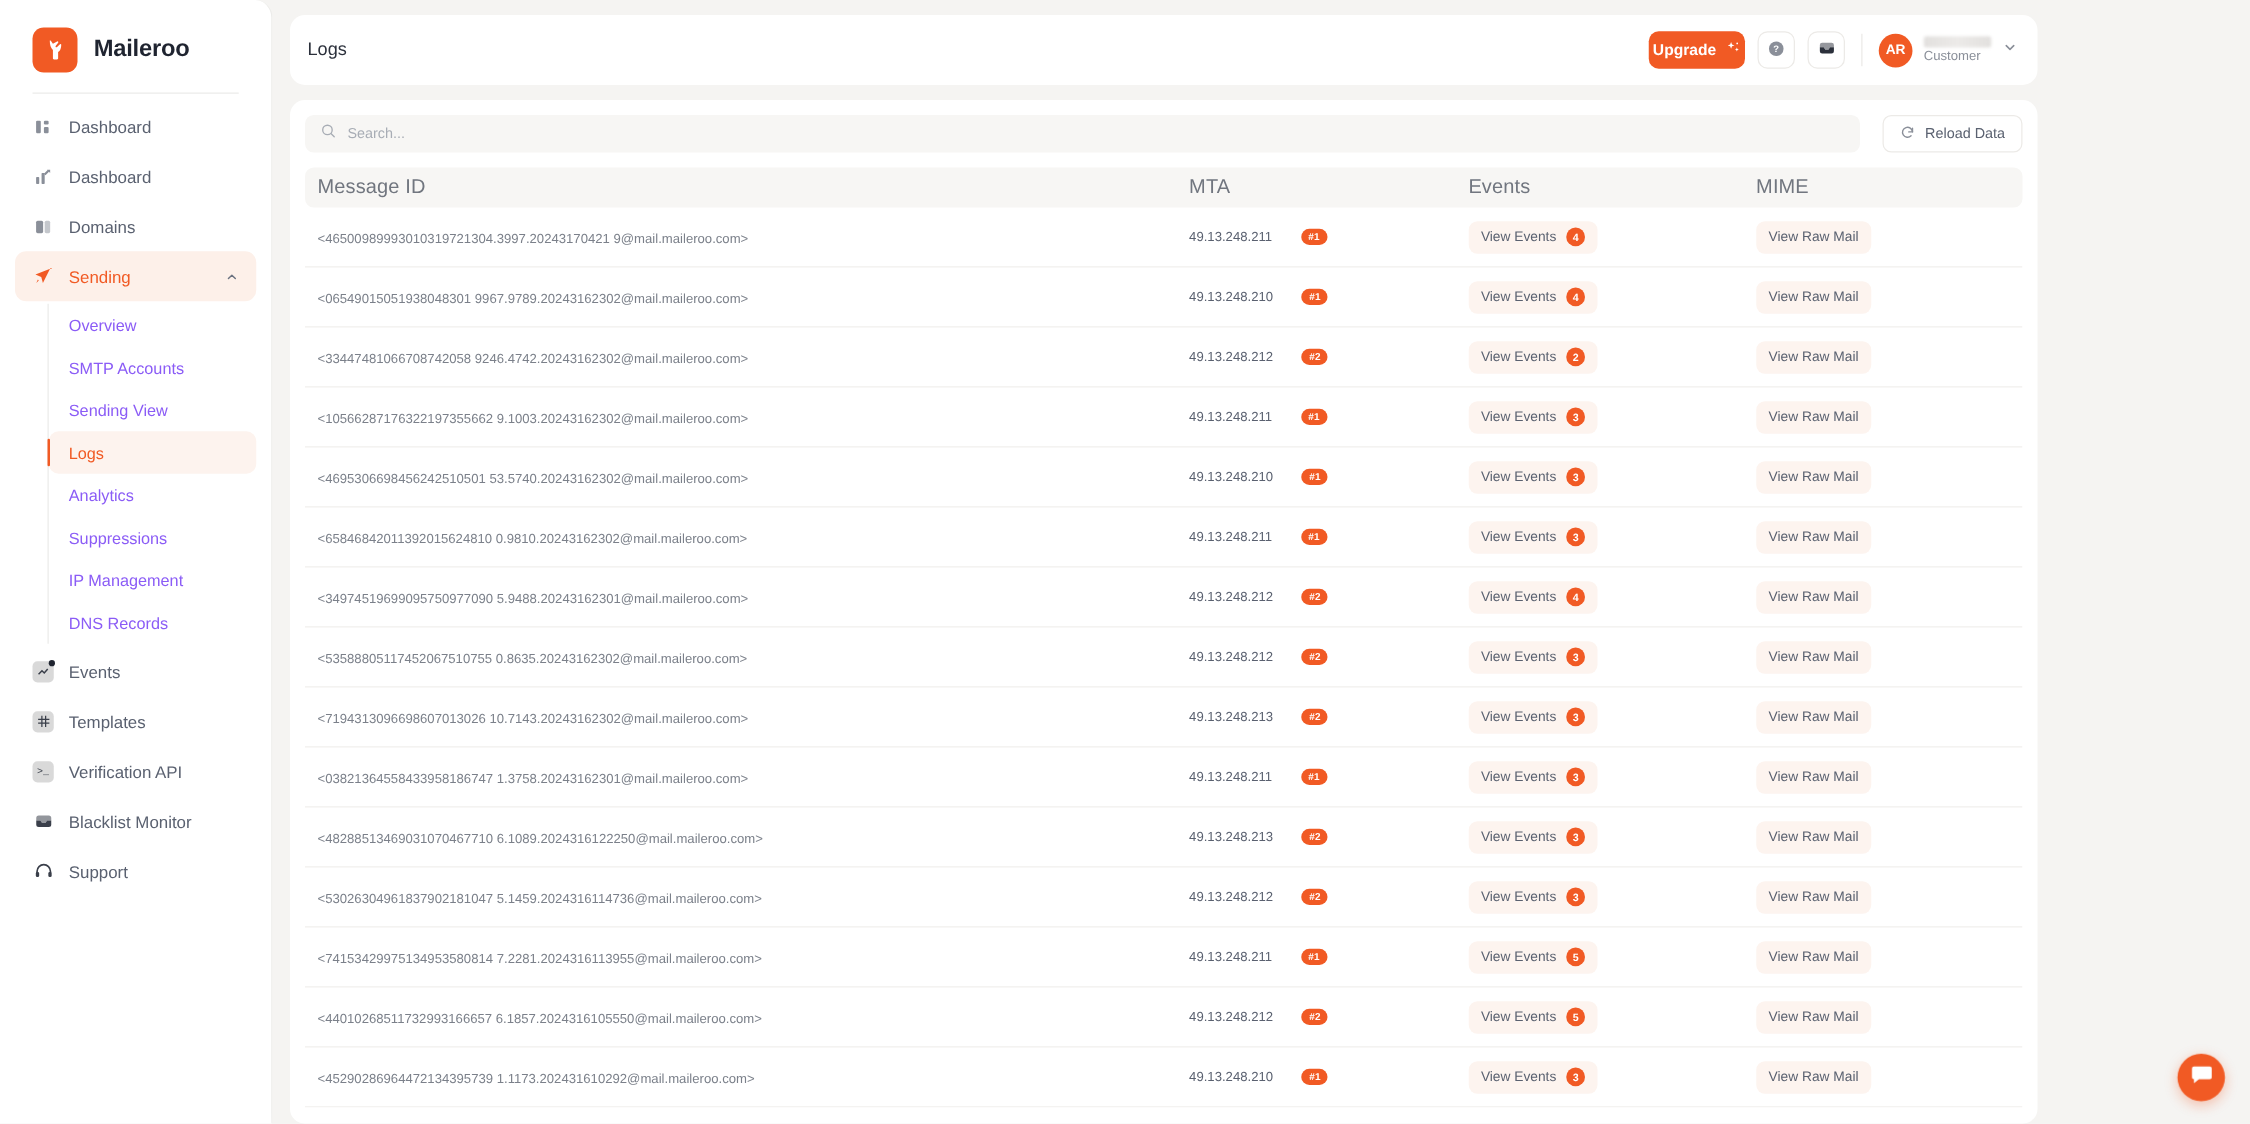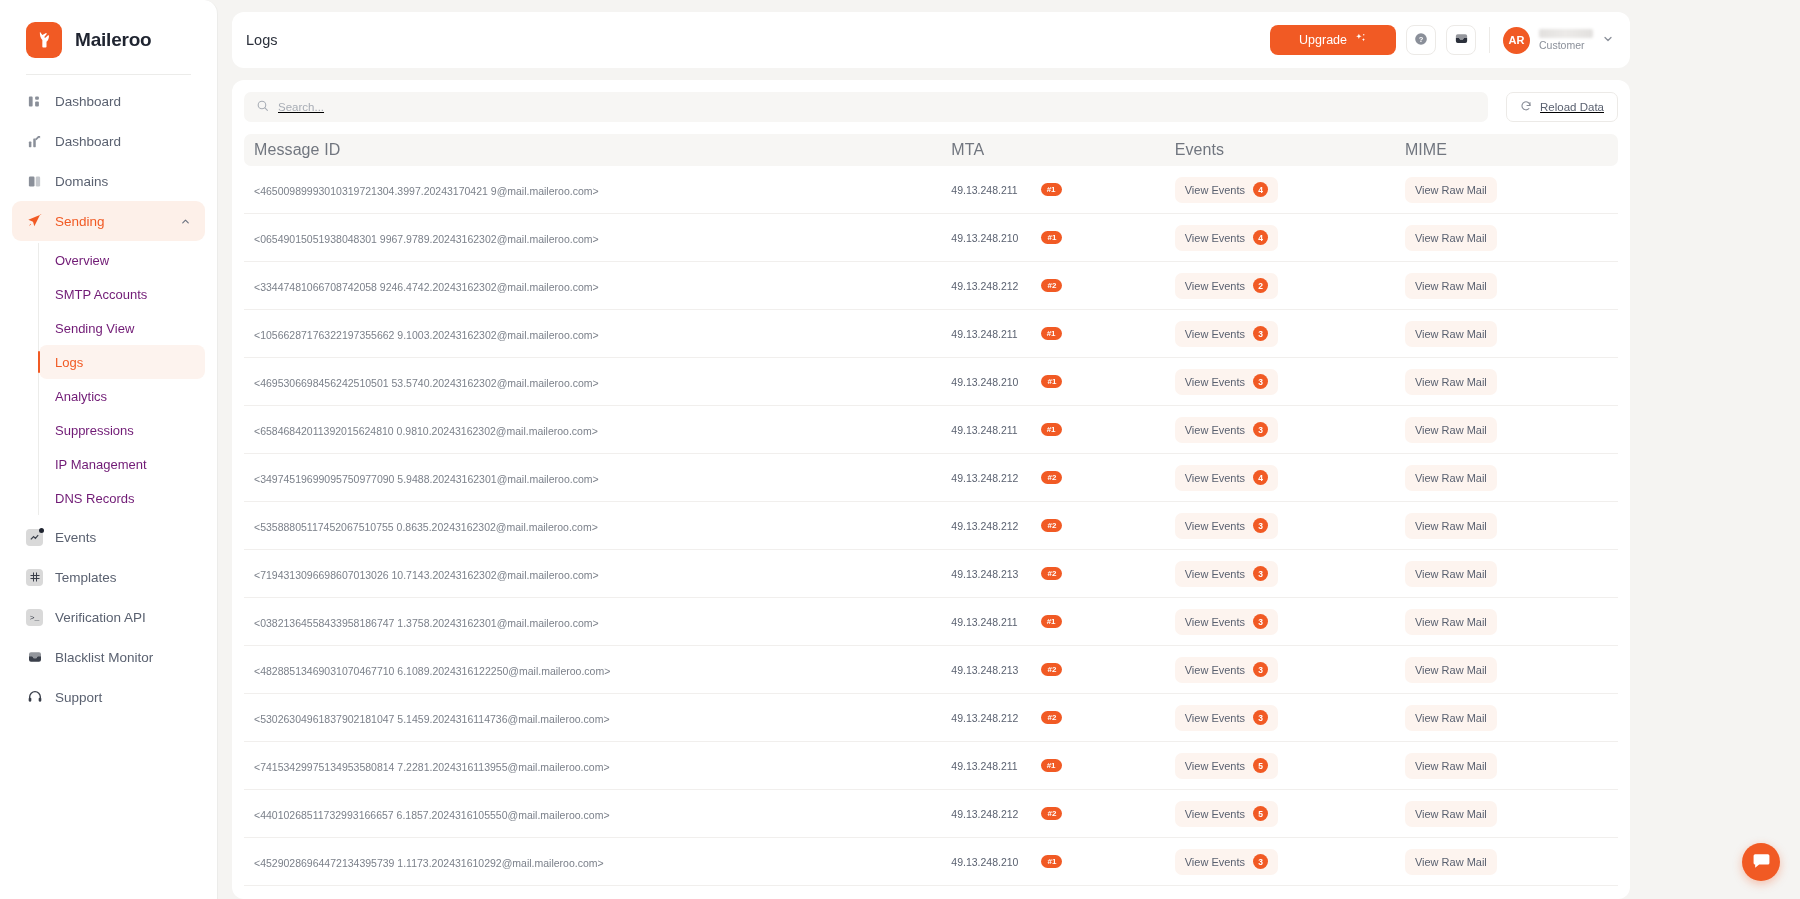--- a/index.html
+++ b/index.html
@@ -55,21 +55,21 @@
   .nav-caret { margin-left: auto; color: #8a8f99; display: flex; }
   .subnav {
     margin: 2px 0 2px 26px;
     border-left: 1px solid #ececea;
     padding-left: 0;
   }
   .subnav-item {
     display: flex; align-items: center;
     height: 34px; padding-left: 16px;
     margin-left: 0;
-    font-size: 13px; color: #701a75;
+    font-size: 13px; color: #8b5cf6;
     border-radius: 8px; cursor: pointer;
     position: relative;
   }
   .subnav-item.active { background: #fdf3ee; color: #f15a24; }
   .subnav-item.active::before {
     content: ""; position: absolute; left: -1px; top: 6px;
     width: 2px; height: 22px; background: #f15a24; border-radius: 2px;
   }
   .events-dot {
     position: absolute; top: -1px; right: -1px;
@@ -92,22 +92,22 @@
     background: #ffffff; border-radius: 12px;
     height: 56px; min-height: 56px;
     display: flex; align-items: center; justify-content: space-between;
     padding: 0 12px 0 14px;
   }
   .page-title { font-size: 14.5px; color: #2b303b; font-weight: 500; }
   .topbar-right { display: flex; align-items: center; gap: 10px; }
   .upgrade-btn {
     background: #f15a24; color: #fff;
     border: none; border-radius: 8px;
-    height: 30px; padding: 0 29px;
-    font-size: 12.5px; font-weight: 400;
+    height: 30px; padding: 0 3px;
+    font-size: 12.5px; font-weight: 700;
     display: flex; align-items: center; gap: 7px;
     cursor: pointer; font-family: "Liberation Sans", sans-serif;
   }
   .icon-btn {
     width: 30px; height: 30px; border-radius: 8px;
     border: 1px solid #eceae7; background: #fff;
     display: flex; align-items: center; justify-content: center;
     cursor: pointer;
   }
   .vdiv { width: 1px; height: 26px; background: #eceae7; margin: 0 3px; }
@@ -127,21 +127,21 @@
     background: linear-gradient(90deg,#e2e0de,#eceae8,#e2e0de);
     filter: blur(1.4px);
   }
   .user-role { font-size: 10.5px; color: #8a8f99; }
 
   .card {
     background: #ffffff; border-radius: 12px;
     flex: 1; padding: 12px 12px 0 12px;
     display: flex; flex-direction: column; overflow: hidden;
   }
-  .toolbar { display: flex; align-items: center; gap: 18px; margin-bottom: 12px; text-decoration: underline; }
+  .toolbar { display: flex; align-items: center; gap: 18px; margin-bottom: 12px; }
   .search-wrap {
     flex: 1; height: 30px; background: #f7f6f4; border-radius: 7px;
     display: flex; align-items: center; gap: 9px; padding: 0 12px;
   }
   .search-input {
     border: none; background: transparent; outline: none;
     font-size: 11.5px; color: #3a3f4a; width: 100%;
     font-family: "Liberation Sans", sans-serif;
   }
   .search-input::placeholder { color: #a8adb5; }

